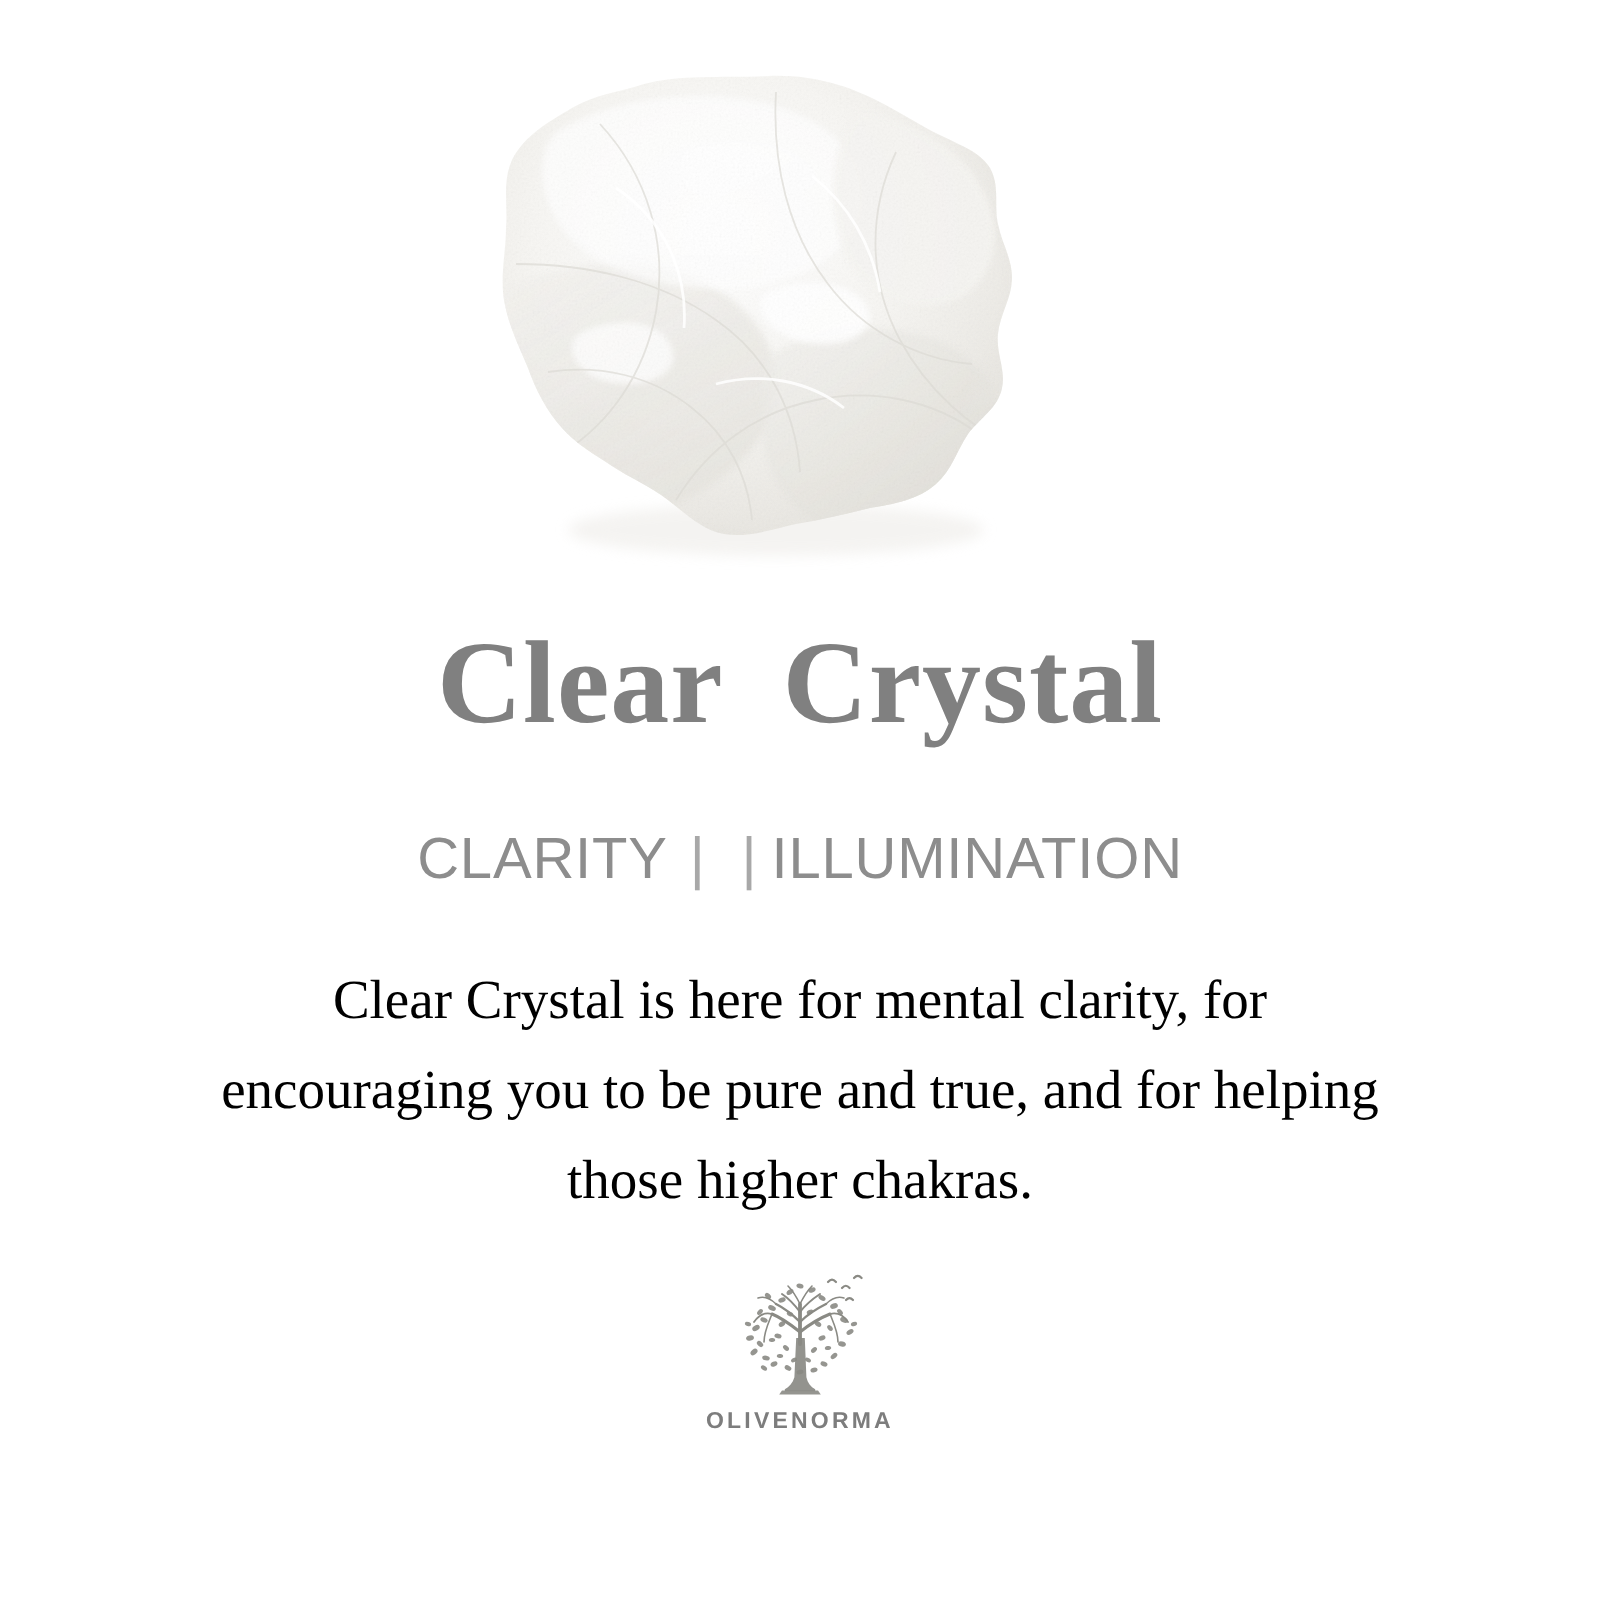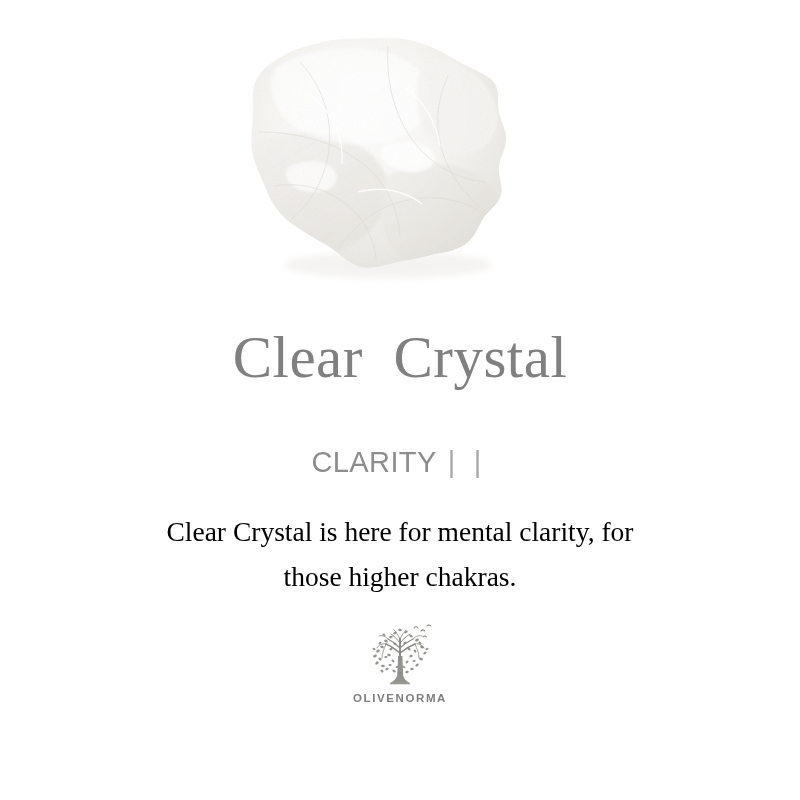--- a/index.html
+++ b/index.html
@@ -41,26 +41,26 @@
   }
   .crystal-svg {
     display: block;
     width: 284px;
     height: 252px;
   }
 
   
   .title {
     font-family: "Liberation Serif", "DejaVu Serif", serif;
-    font-weight: 400;
+    font-weight: 700;
     font-size: 59px;
     line-height: 1;
     color: #808080;
     letter-spacing: 0.5px;
-    margin: 16px;
+    margin: 0;
     padding: 0;
     text-align: center;
     white-space: pre;
     height: 62px;
     display: flex;
     align-items: center;
     justify-content: center;
   }
 
   
@@ -240,24 +240,26 @@
       </svg>
     </div>
   </div>
 
   <h1 class="title">Clear  Crystal</h1>
 
   <div class="subtitle">
     <span class="kw">CLARITY</span>
     <span class="sep wide">|</span>
     <span class="sep">|</span>
+    <span class="kw">ILLUMINATION</span>
   </div>
 
   <p class="desc">
     <span class="desc-line">Clear Crystal is here for mental clarity, for</span>
+    <span class="desc-line">encouraging you to be pure and true, and for helping</span>
     <span class="desc-line">those higher chakras.</span>
   </p>
 
   <div class="brand">
     <svg class="brand-mark" viewBox="0 0 78 66" xmlns="http://www.w3.org/2000/svg">
       <g fill="#8a8a84">
 
         <path d="M37.1,33 L36.2,52.6 C35.4,55.4 33.6,57.4 31.4,58.6 L31.4,59.6 L46.6,59.6 L46.6,58.6
                  C44.4,57.4 42.8,55.4 42.2,52.6 L41.4,33 Z" opacity="0.92"></path>
         <path d="M30,59.2 L48,59.2 L49.4,61.2 L28.6,61.2 Z" opacity="0.9"></path>

